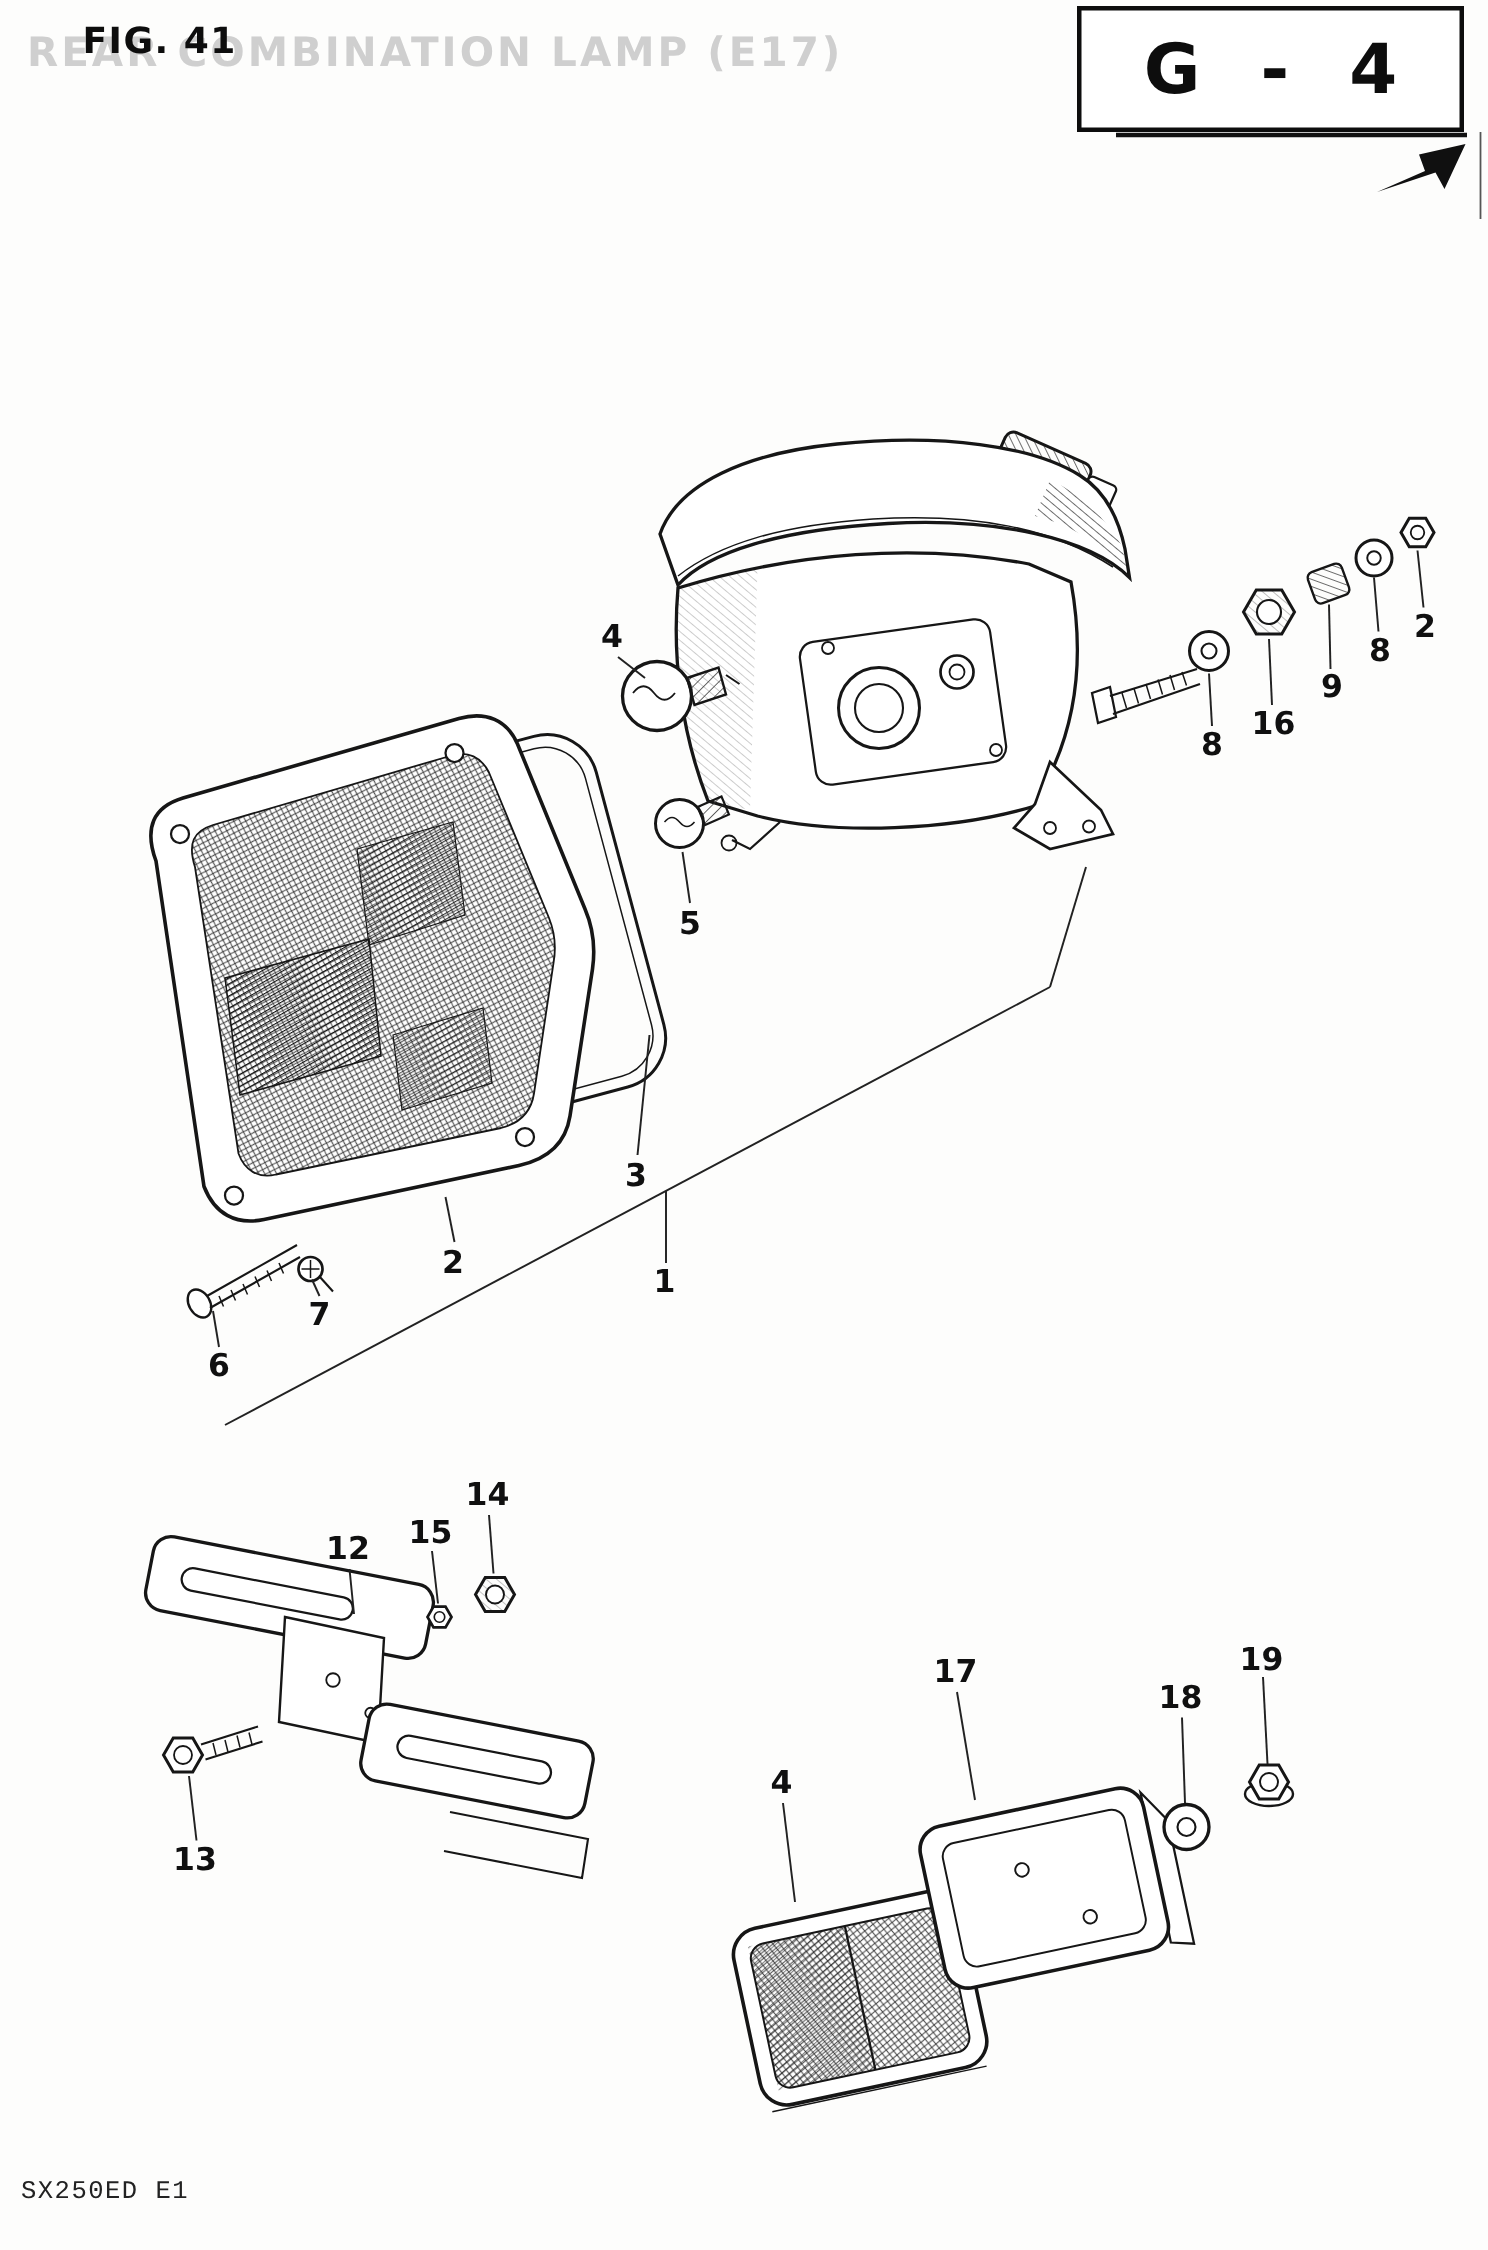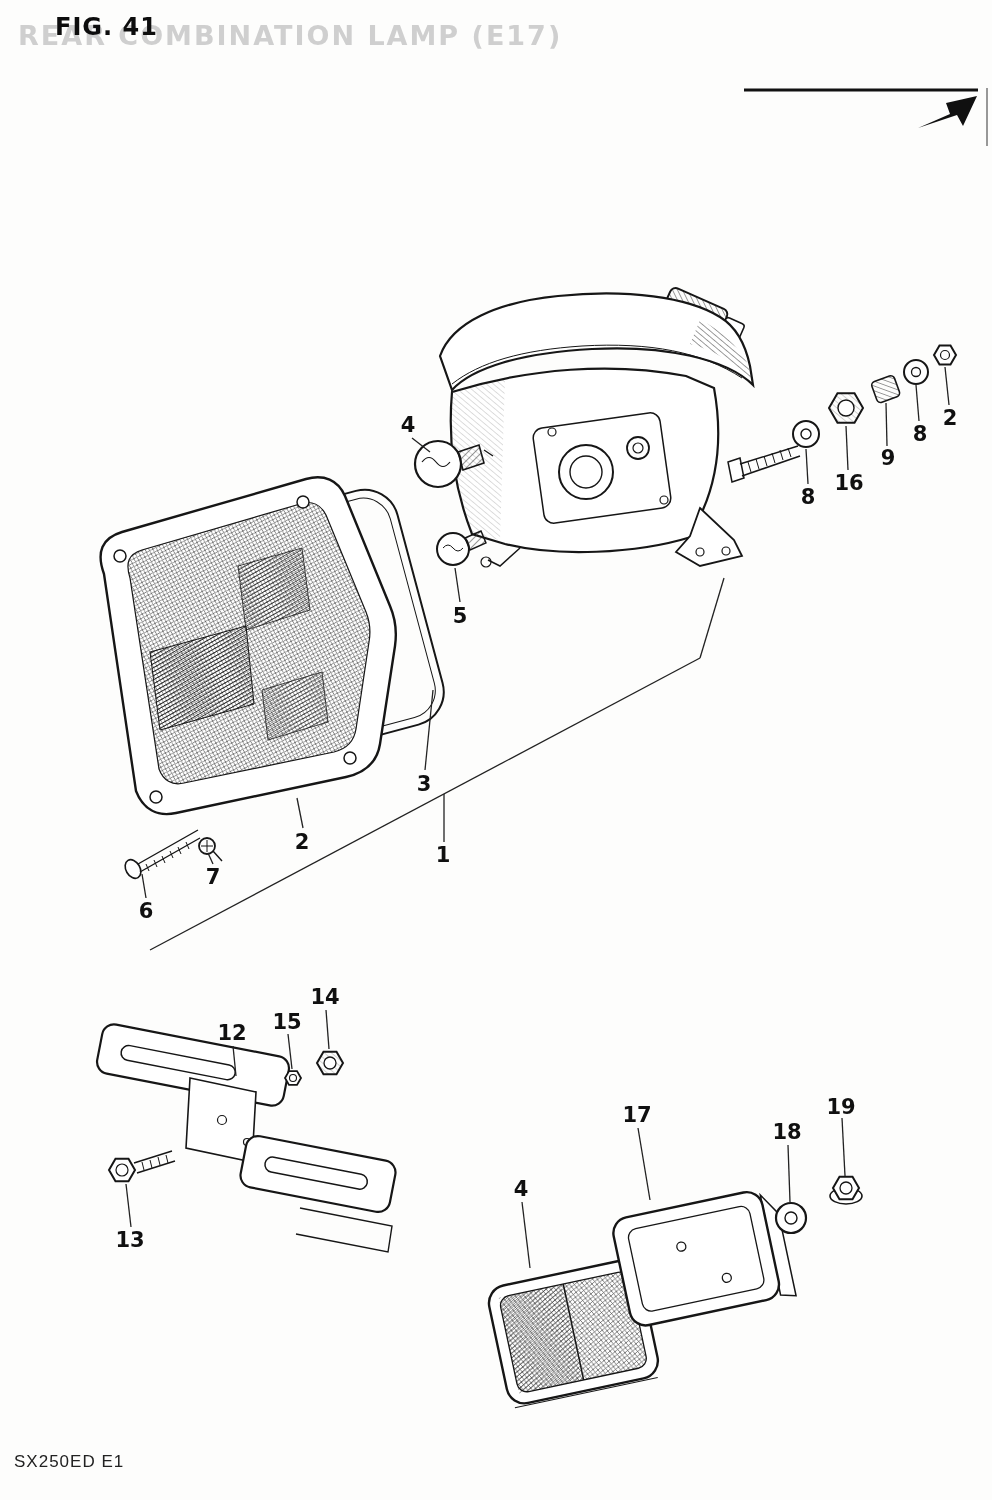--- a/index.html
+++ b/index.html
@@ -28,32 +28,35 @@
     padding-left:12px;color:#0d0d0d;
   }
   .diagram-svg{position:absolute;left:0;top:0;z-index:3;}
   .callout{
     position:absolute;transform:translate(-50%,-50%);
     font-size:21px;font-weight:700;color:#101010;z-index:4;
     line-height:1;
   }
   .footer-code{
     position:absolute;left:14px;top:1452px;
-    font-family:Liberation Sans, sans-serif;
+    font-family:Liberation Mono, monospace;
     font-size:17px;letter-spacing:1px;color:#222;z-index:4;
   }
 </style>
 </head>
 <body>
 
 <div class="page">
 
   <div class="ghost-title">REAR COMBINATION LAMP (E17)</div>
   <div class="fig-label">FIG. 41</div>
 
+  <div class="section-box">
+    <span class="section-code">G - 4</span>
+  </div>
 
   <svg class="diagram-svg" width="992" height="1500" viewBox="0 0 992 1500">
     <defs>
       <pattern id="hatchA" width="5" height="5" patternUnits="userSpaceOnUse" patternTransform="rotate(45)">
         <line x1="0" y1="0" x2="0" y2="5" stroke="#333" stroke-width="1"></line>
       </pattern>
       <pattern id="hatchB" width="4.5" height="4.5" patternUnits="userSpaceOnUse" patternTransform="rotate(-50)">
         <line x1="0" y1="0" x2="0" y2="4.5" stroke="#2a2a2a" stroke-width="0.9"></line>
       </pattern>
       <pattern id="crossP" width="5" height="5" patternUnits="userSpaceOnUse" patternTransform="rotate(18)">

